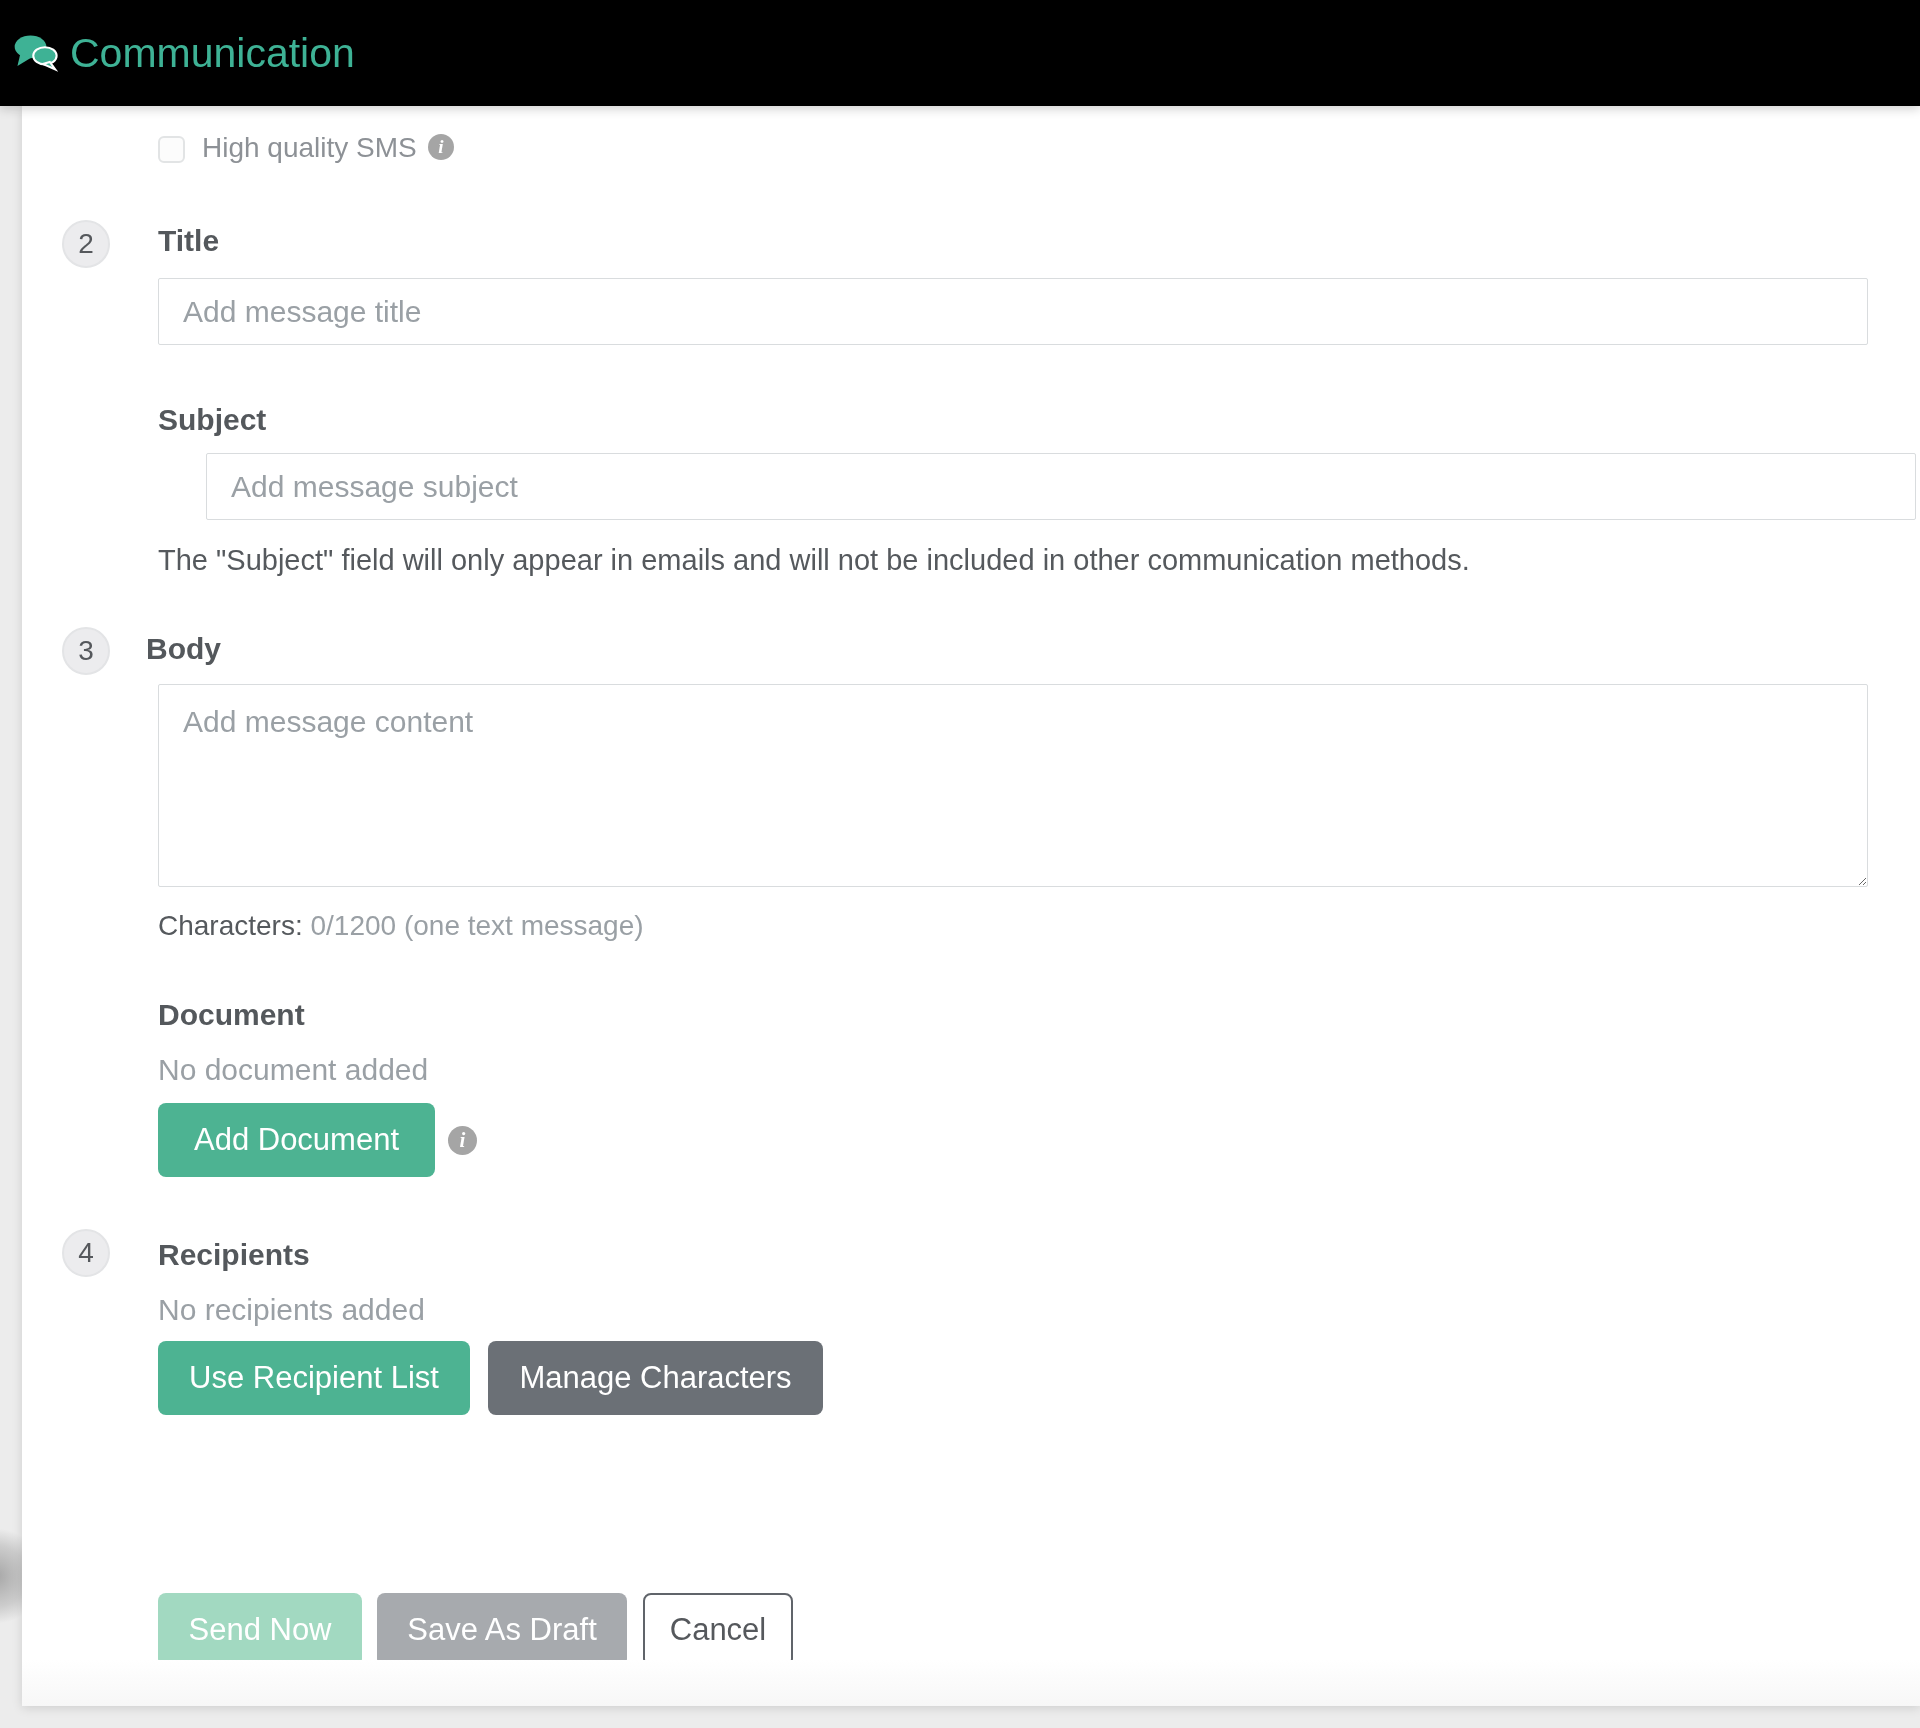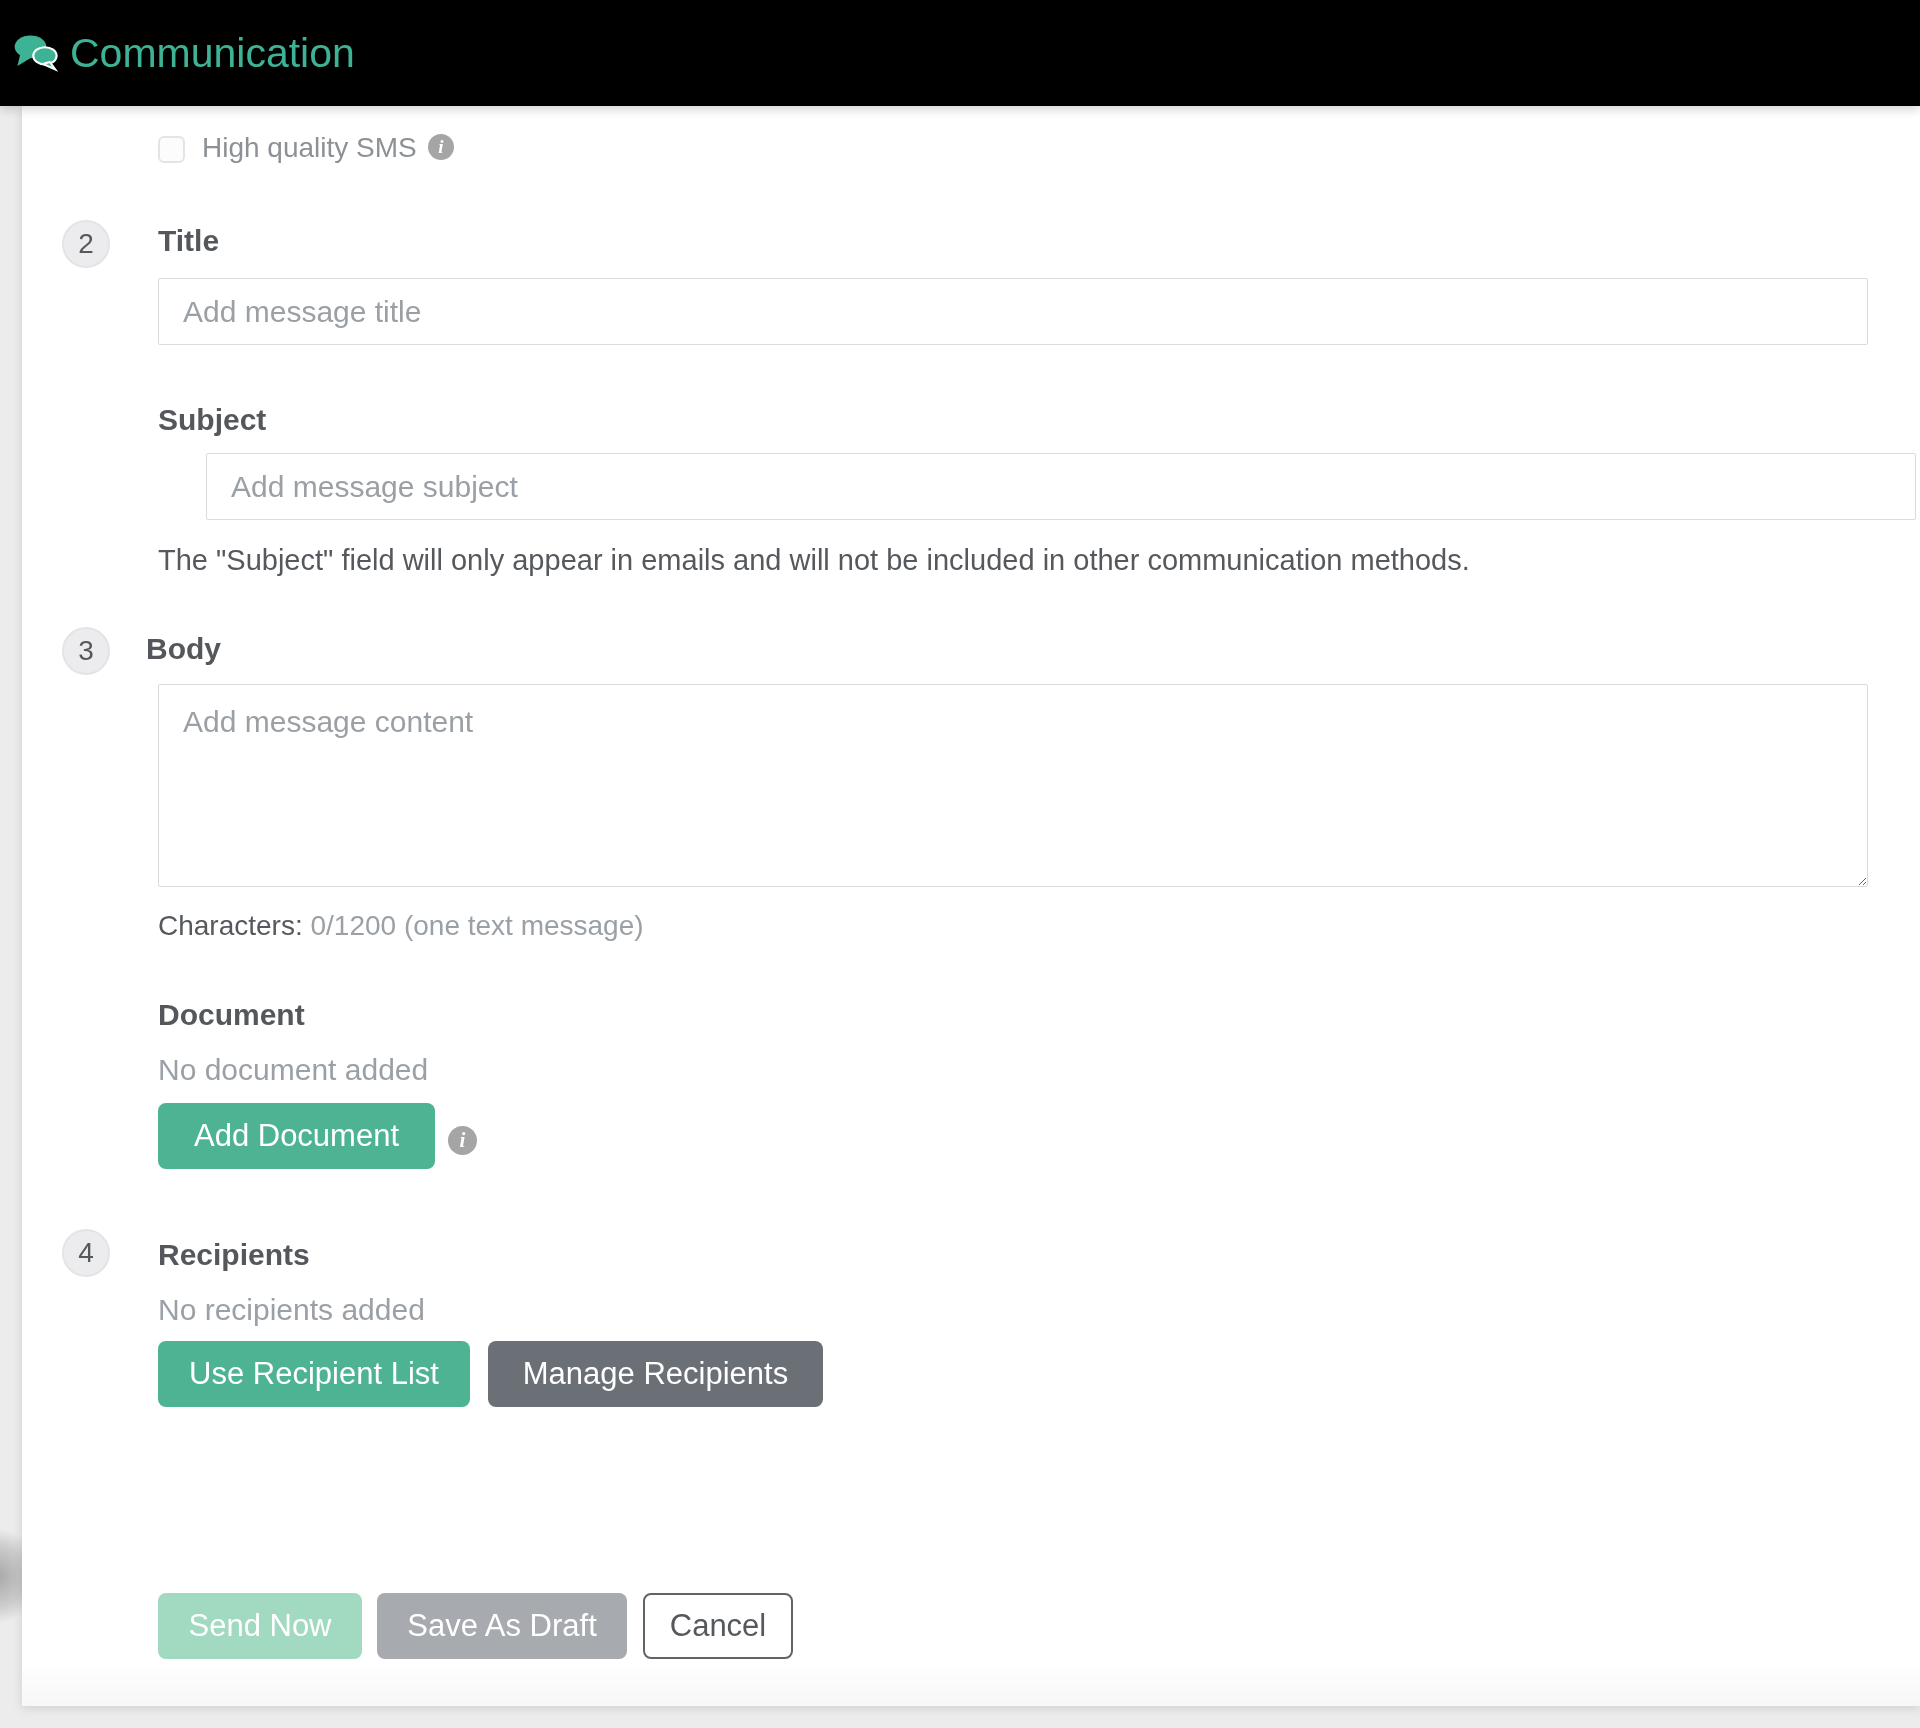--- a/index.html
+++ b/index.html
@@ -90,21 +90,21 @@
     display:inline-flex; align-items:center; justify-content:center;
     font-family:"Liberation Serif", serif; font-weight:700; font-style:italic;
     cursor:pointer;
   }
   .info-sm { width:26px; height:26px; font-size:19px; }
   .info-md { width:29px; height:29px; font-size:21px; }
 
   
   .btn {
     display:flex; align-items:center; justify-content:center;
-    height:66px; border:none; border-radius:8px;
+    height:74px; border:none; border-radius:8px;
     font-family:"Liberation Sans", sans-serif;
     font-size:31px; color:#ffffff; cursor:pointer;
   }
   .btn-green    { background:#4db392; }
   .btn-darkgray { background:#6b7076; }
   .btn-disabled { background:#a2d9c1; }
   .btn-gray     { background:#a7aaae; }
   .btn-outline  {
     background:#ffffff; border:2px solid #60646a; color:#55585c;
   }
@@ -168,20 +168,20 @@
   <div class="muted-text abs" style="left:136px; top:947px;">No document added</div>
   <button class="btn btn-green abs" style="left:136px; top:997px; width:277px;">Add Document</button>
   <span class="info-icon info-md abs" style="left:426px; top:1020px;">i</span>
 
   <div class="step-circle abs" style="left:40px; top:1123px;">
     <span>4</span>
   </div>
   <div class="section-label abs" style="left:136px; top:1132px;">Recipients</div>
   <div class="muted-text abs" style="left:136px; top:1187px;">No recipients added</div>
   <button class="btn btn-green abs" style="left:136px; top:1235px; width:312px;">Use Recipient List</button>
-  <button class="btn btn-darkgray abs" style="left:466px; top:1235px; width:335px;">Manage Recipients</button>
+  <button class="btn btn-darkgray abs" style="left:466px; top:1235px; width:335px;">Manage Characters</button>
 
   <button class="btn btn-gray abs" style="left:355px; top:1487px; width:250px;">Save As Draft</button>
   <button class="btn btn-disabled abs" style="left:136px; top:1487px; width:204px;">Send Now</button>
   <button class="btn btn-outline abs" style="left:621px; top:1487px; width:150px;">Cancel</button>
 </main>
 
 <div class="floating-widget"></div>
 
 </body></html>

